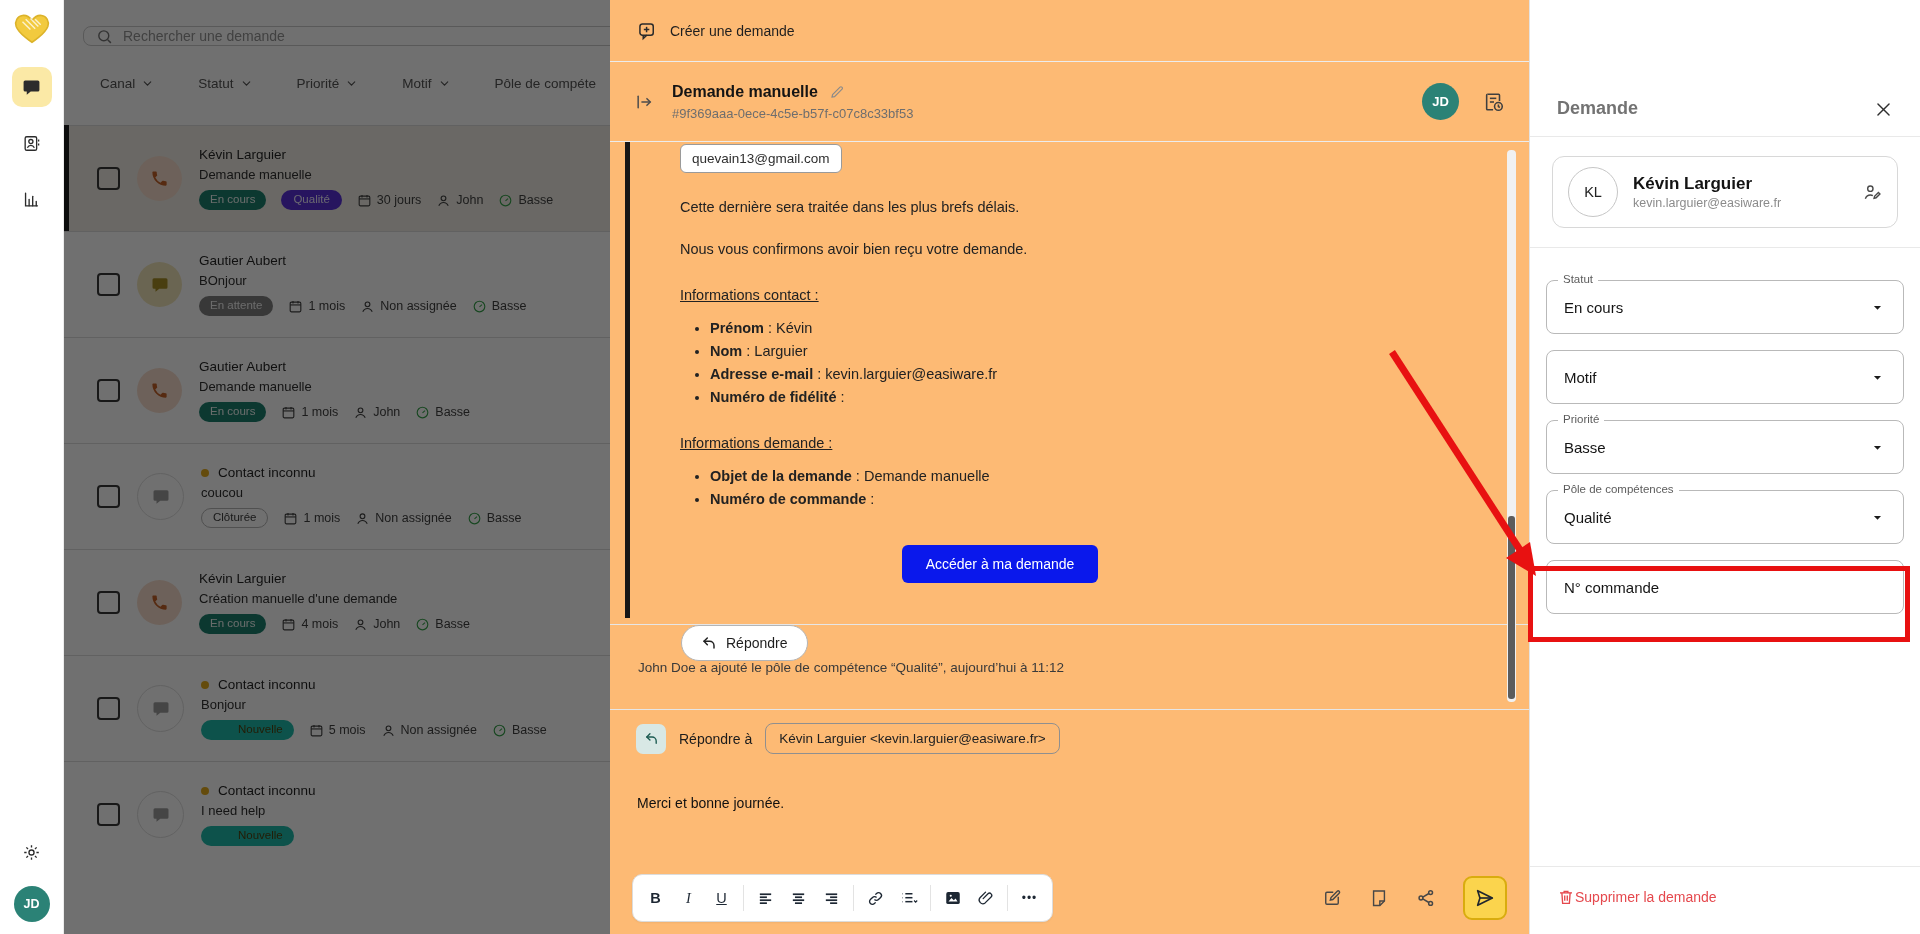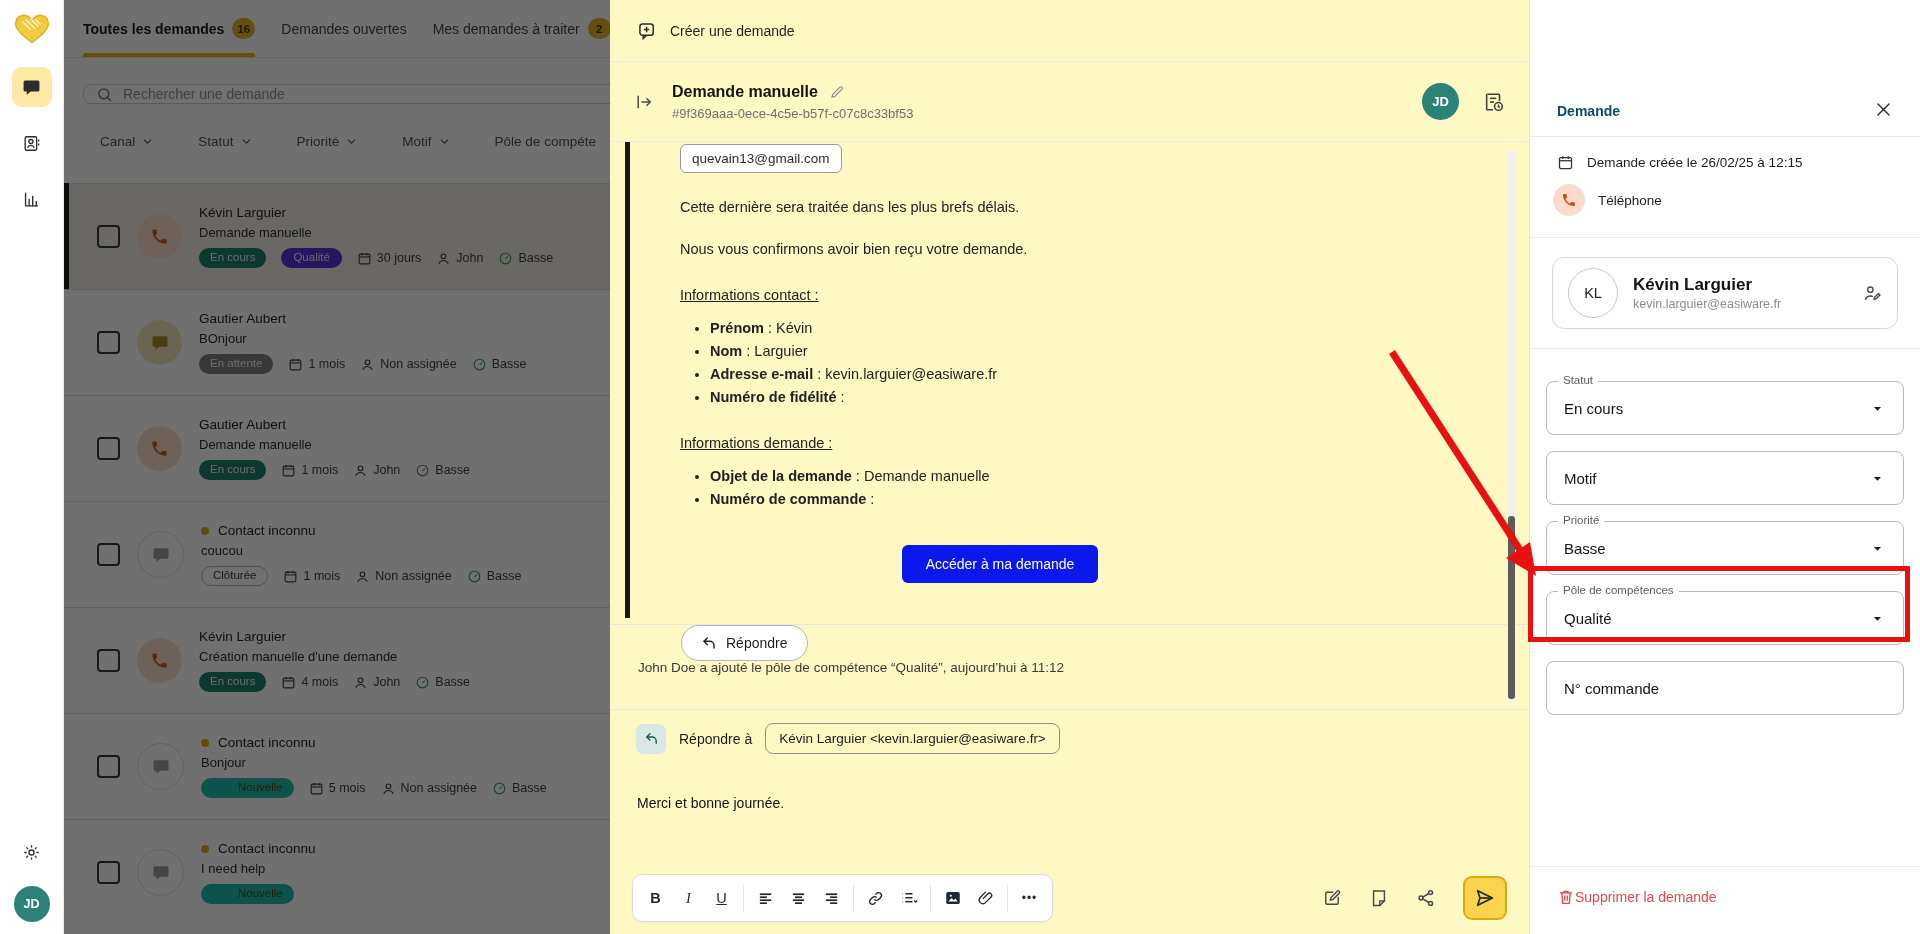--- a/index.html
+++ b/index.html
@@ -47,21 +47,21 @@
   .row-meta{display:flex;align-items:center;gap:15px;margin-top:3px;font-size:12.5px;color:#383838;}
   .status{font-size:11.5px;padding:4px 11px;border-radius:12px;line-height:1;}
   .status.teal{background:#117a68;color:#eef5f3;}
   .status.gray{background:#7a7a7a;color:#f2f2f2;}
   .status.outline{background:transparent;border:1px solid #b2b2b2;color:#333;padding:3px 11px;text-align:center;}
   .status.yellow{background:#14b8a6;color:#473b06;padding-left:37px;}
   .tagbadge{background:#5127d6;color:#eee9ff;font-size:11.5px;padding:4px 12px;border-radius:12px;line-height:1;}
   .meta-item{display:flex;align-items:center;gap:5px;}
   .gauge{color:#2f9e44;}
   
-  .center{position:absolute;left:610px;top:0;width:919px;height:100%;background:#fef9c3;z-index:10;box-sizing:border-box;}
+  .center{position:absolute;left:610px;top:0;width:919px;height:100%;background:#fdba74;z-index:10;box-sizing:border-box;}
   .create-bar{height:62px;display:flex;align-items:center;gap:13px;padding:0 27px;border-bottom:1px solid #ececec;
               font-size:14px;color:#1f1f1f;box-sizing:border-box;}
   .thread-head{height:80px;border-bottom:1px solid #ececec;display:flex;align-items:center;padding:0 24px;gap:18px;box-sizing:border-box;}
   .collapse-btn{color:#4c4c4c;}
   .t-line{display:flex;align-items:center;gap:11px;font-size:16px;font-weight:700;color:#141414;}
   .pencil{color:#8a8a8a;}
   .thread-id{font-size:13px;color:#6e6e6e;margin-top:5px;font-weight:400;}
   .head-right{margin-left:auto;display:flex;align-items:center;gap:24px;}
   .jd{width:37px;height:37px;border-radius:50%;background:#2b8276;color:#fff;font-weight:700;font-size:13px;
       display:flex;align-items:center;justify-content:center;}
@@ -98,21 +98,21 @@
   .compose-right{margin-left:auto;display:flex;align-items:center;gap:27px;color:#474747;}
   .send{width:44px;height:44px;border-radius:9px;background:#fbd44d;border:2px solid #d9ac0e;display:flex;
         align-items:center;justify-content:center;color:#20262e;box-sizing:border-box;}
   .sb{position:absolute;right:13px;top:150px;width:9px;height:552px;background:#f1f1f1;border-radius:4px;}
   .sb-thumb{position:absolute;top:366px;left:1px;width:7px;height:183px;background:#5c5c5c;border-radius:3px;}
   
   .details{position:absolute;left:1529px;top:0;width:391px;height:100%;background:#fff;border-left:1px solid #e3e3e3;
            z-index:10;display:flex;flex-direction:column;box-sizing:border-box;}
   .d-head{height:137px;border-bottom:1px solid #e9e9e9;display:flex;align-items:flex-end;justify-content:space-between;
           padding:0 27px 17px;box-sizing:border-box;}
-  .d-title{font-size:14px;font-weight:700;color:#0c4a6e;}
+  .d-title{font-size:18px;font-weight:700;color:#737373;}
   .d-close{color:#2f2f2f;}
   .d-meta{padding:17px 27px 8px;border-bottom:1px solid #e9e9e9;}
   .d-row{display:flex;align-items:center;gap:13px;font-size:13.5px;color:#1d1d1d;margin-bottom:13px;}
   .chan-ic{width:32px;height:32px;border-radius:50%;background:#fadcca;color:#c2511a;display:flex;
            align-items:center;justify-content:center;flex:none;margin-left:-4px;}
   .d-card-wrap{padding:19px 22px;border-bottom:1px solid #e9e9e9;}
   .d-card{border:1px solid #d8d8d8;border-radius:12px;padding:10px 15px;display:flex;align-items:center;gap:15px;}
   .kl{width:50px;height:50px;border-radius:50%;border:1px solid #c6c6c6;display:flex;align-items:center;
       justify-content:center;font-size:14.5px;color:#222;box-sizing:border-box;flex:none;}
   .d-name{font-size:17px;font-weight:700;color:#141414;}
@@ -367,34 +367,20 @@
     <div class="rail-spacer"></div>
     <div class="rail-btn" style="margin-bottom:0;">
         <svg class="ic" width="19" height="19">
           <use href="#i-gear"></use>
         </svg>
       </div>
     <div class="rail-avatar">JD</div>
   </aside>
 
   <section class="list-panel">
-    <div class="tabs">
-      <div class="tab active">
-        <span>Toutes les demandes</span>
-        <span class="badge-pill">16</span>
-      </div>
-      <div class="tab">
-        <span>Demandes ouvertes</span>
-      </div>
-      <div class="tab">
-        <span>Mes demandes à traiter</span>
-        <span class="badge-pill">2</span>
-      </div>
-
-    </div>
 
     <div class="searchbox">
       <svg class="ic" width="17" height="17" style="color:#6f6f6f">
           <use href="#i-search"></use>
         </svg>
       <span>Rechercher une demande</span>
     </div>
 
     <div class="filters">
       <div class="filter">
@@ -829,36 +815,20 @@
 
   <aside class="details">
     <div class="d-head">
       <span class="d-title">Demande</span>
       <span class="d-close">
           <svg class="ic" width="19" height="19">
             <use href="#i-close"></use>
           </svg>
         </span>
     </div>
-    <div class="d-meta">
-      <div class="d-row">
-        <svg class="ic" width="17" height="17" style="color:#333">
-            <use href="#i-cal"></use>
-          </svg>
-        <span>Demande créée le 26/02/25 à 12:15</span>
-      </div>
-      <div class="d-row">
-        <span class="chan-ic">
-            <svg class="ic" width="16" height="16">
-              <use href="#i-phone"></use>
-            </svg>
-          </span>
-        <span>Téléphone</span>
-      </div>
-    </div>
     <div class="d-card-wrap">
       <div class="d-card">
         <span class="kl">KL</span>
         <span>
           <div class="d-name">Kévin Larguier</div>
           <div class="d-email">kevin.larguier@easiware.fr</div>
         </span>
         <span class="pedit">
             <svg class="ic" width="20" height="20">
               <use href="#i-person-edit"></use>

